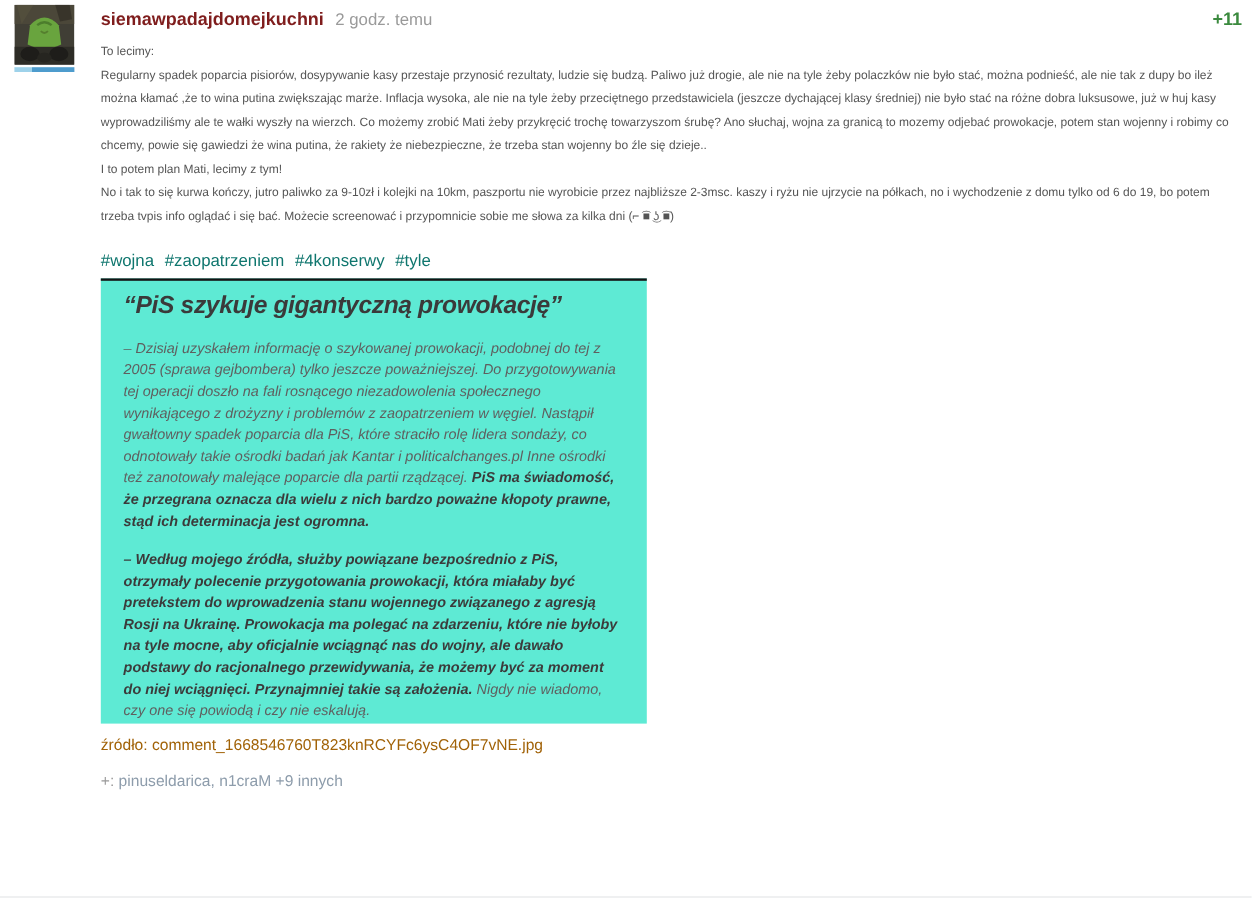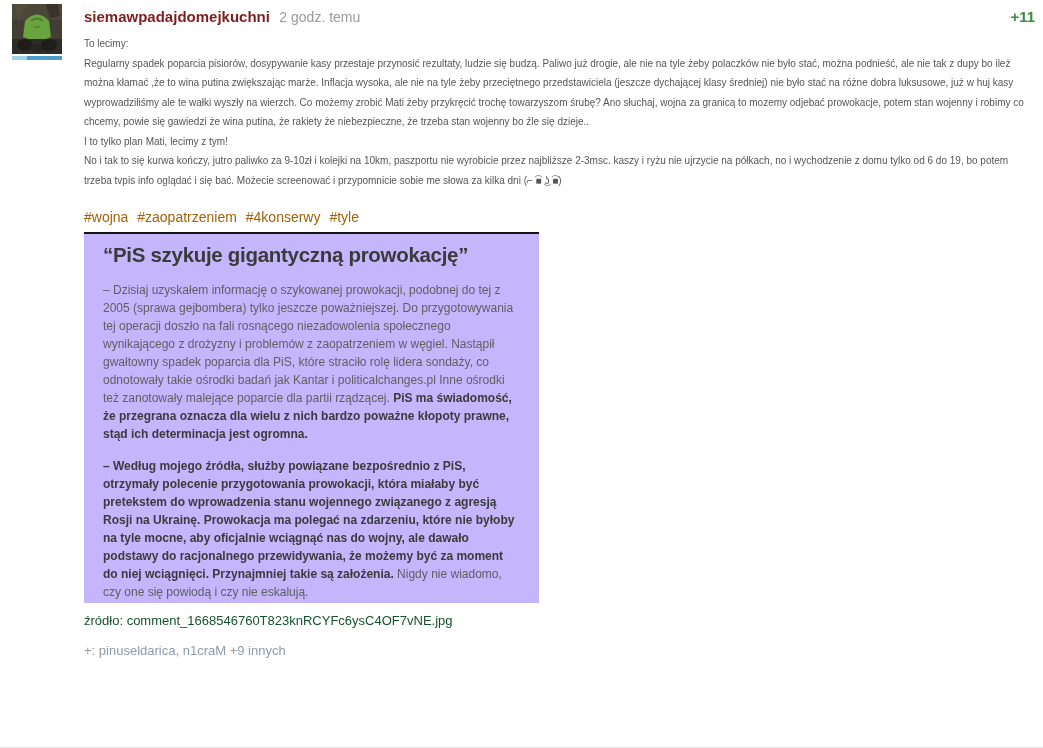--- a/index.html
+++ b/index.html
@@ -24,36 +24,36 @@
     color:#7f1d1d; font-weight:bold; font-size:15px; text-decoration:none;
   }
   .time { color:#9a9a9a; font-size:14px; margin-left:5px; }
   .score {
     position:absolute; right:0; top:6px;
     color:#3b8a3e; font-weight:bold; font-size:15px; text-decoration:none;margin-left:40px;
   }
   .body-text { font-size:10px; color:#555555; line-height:19.5px; margin-top:4px; }
   .body-text .seg { display:block; }
   .hashtags { margin-top:18px; font-size:14px; line-height:18px; }
-  .hashtags a { color:#a16207; text-decoration:none; margin-right:5px;margin-top:28px; }
+  .hashtags a { color:#0f766e; text-decoration:none; margin-right:5px;margin-top:28px; }
   .quote-image {
-    width:455px; margin-top:6px; background:#c4b5fd; cursor:pointer;
+    width:455px; margin-top:6px; background:#5eead4; cursor:pointer;font-style:italic;
   }
   .quote-topline { height:2px; background:#141414; }
   .quote-inner { padding:9px 22px 2px 19px; }
   .quote-title {
     font-size:20.5px; font-weight:bold; color:#3a3a3a;
     line-height:24px; letter-spacing:-0.3px;
   }
   .quote-p {
     font-size:12px; line-height:18px; color:#5f5f5f; margin:14px 0 0 0;
   }
   .quote-p b { color:#3b3b3b; }
   .source-line { margin-top:10px; font-size:13px; }
-  .source-line a { color:#14532d; text-decoration:none; }
+  .source-line a { color:#a16207; text-decoration:none; }
   .plussers { margin-top:15px; font-size:13px; color:#9a9a9a; }
   .plussers a { color:#8d9cab; text-decoration:none; }
   .bottom-divider {
     position:absolute; bottom:0; left:0; width:1043px; height:1px; background:#e4e6e8;
   }
 </style>
 </head>
 <body>
 
 <div class="entry">
@@ -81,21 +81,21 @@
 
     <div class="header">
       <a class="author">siemawpadajdomejkuchni</a>
       <span class="time">2 godz. temu</span>
       <a class="score">+11</a>
     </div>
 
     <div class="body-text">
       <span class="seg">To lecimy:</span>
       <span class="seg">Regularny spadek poparcia pisiorów, dosypywanie kasy przestaje przynosić rezultaty, ludzie się budzą. Paliwo już drogie, ale nie na tyle żeby polaczków nie było stać, można podnieść, ale nie tak z dupy bo ileż można kłamać ,że to wina putina zwiększając marże. Inflacja wysoka, ale nie na tyle żeby przeciętnego przedstawiciela (jeszcze dychającej klasy średniej) nie było stać na różne dobra luksusowe, już w huj kasy wyprowadziliśmy ale te wałki wyszły na wierzch. Co możemy zrobić Mati żeby przykręcić trochę towarzyszom śrubę? Ano słuchaj, wojna za granicą to mozemy odjebać prowokacje, potem stan wojenny i robimy co chcemy, powie się gawiedzi że wina putina, że rakiety że niebezpieczne, że trzeba stan wojenny bo źle się dzieje..</span>
-      <span class="seg">I to tylko plan Mati, lecimy z tym!</span>
+      <span class="seg">I to potem plan Mati, lecimy z tym!</span>
       <span class="seg">No i tak to się kurwa kończy, jutro paliwko za 9-10zł i kolejki na 10km, paszportu nie wyrobicie przez najbliższe 2-3msc. kaszy i ryżu nie ujrzycie na półkach, no i wychodzenie z domu tylko od 6 do 19, bo potem trzeba tvpis info oglądać i się bać. Możecie screenować i przypomnicie sobie me słowa za kilka dni (⌐ ͡■ ͜ʖ ͡■)</span>
     </div>
 
     <div class="hashtags">
       <a>#wojna</a>
       <a>#zaopatrzeniem</a>
       <a>#4konserwy</a>
       <a>#tyle</a>
     </div>
 

